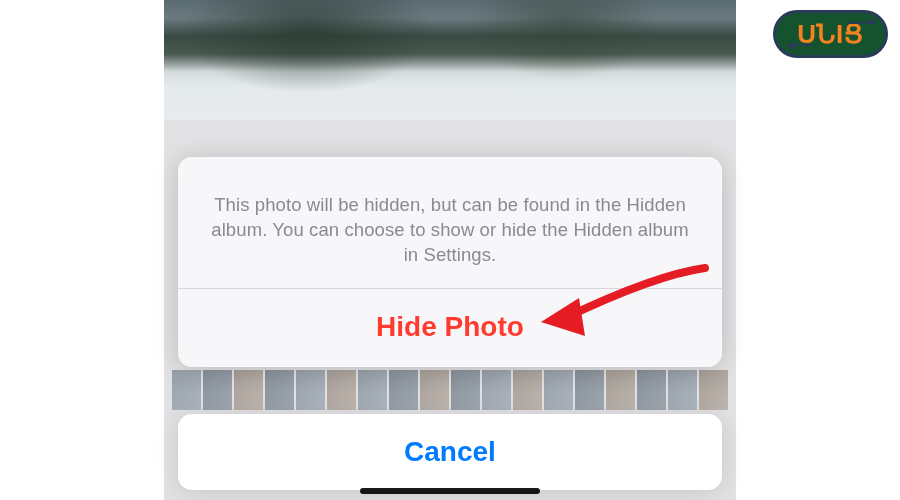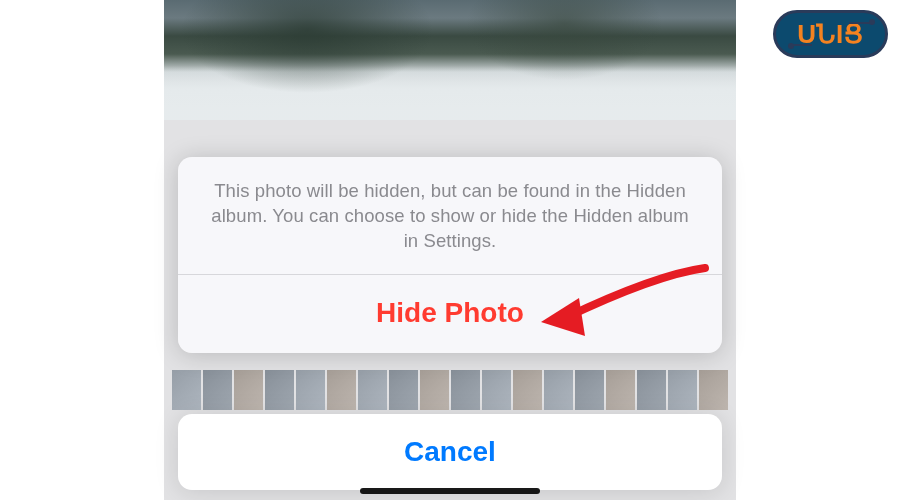--- a/index.html
+++ b/index.html
@@ -64,20 +64,21 @@
       box-shadow: 0 2px 24px rgba(0,0,0,0.18);
       overflow: hidden;
     }
     .sheet-message {
       padding: 22px 28px 20px;
       text-align: center;
       color: #8a8a8f;
       font-size: 18.5px;
       line-height: 1.35;
       letter-spacing: 0.1px;
+      margin-top: 14px;
     }
     .sheet-divider { height: 1px; background: #d7d7db; }
     .sheet-action {
       padding: 22px 0 24px;
       text-align: center;
       font-size: 28px;
       font-weight: 700;
       cursor: pointer;
     }
     .destructive { color: #ff3b30; }
@@ -122,21 +123,21 @@
       position: absolute;
       right: 12px;
       top: 10px;
       width: 115px;
       height: 48px;
       border: 3px solid #2a3b5a;
       border-radius: 24px;
       display: flex;
       align-items: center;
       justify-content: center;
-      background: #0c4a6e;
+      background: #14532d;
     }
     .logo-badge .txt {
       font-size: 26px;
       font-weight: 800;
       color: #f58220;
       letter-spacing: 0.5px;
       font-family: Tahoma, Arial, sans-serif;
     }
     .logo-badge .dot { position:absolute; width:6px; height:6px; background:#2a3b5a; border-radius:50%; }
     .logo-badge .d1 { top:6px; right:10px; }

